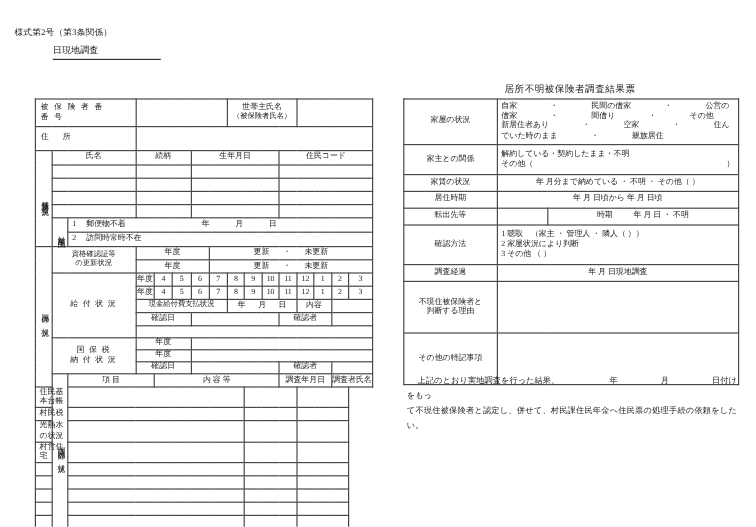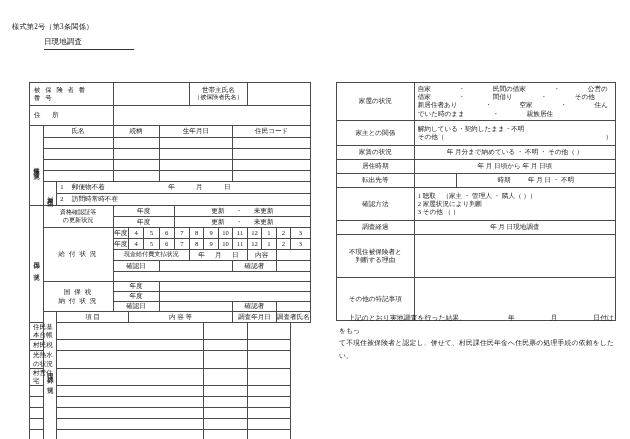--- a/index.html
+++ b/index.html
@@ -54,20 +54,21 @@
 </style>
 </head>
 <body>
 
 <div class="page">
 
   <div class="doc-code">様式第2号（第3条関係）</div>
   <div class="ref-no">日現地調査</div>
   <div class="ref-rule"></div>
 
+  <div class="title-right">居所不明被保険者調査結果票</div>
 
   <table id="tbl-left">
     <colgroup>
       <col style="width:13px">
         <col style="width:13px">
         <col style="width:60px">
       <col style="width:16px">
         <col style="width:16px">
         <col style="width:16px">
         <col style="width:16px">

